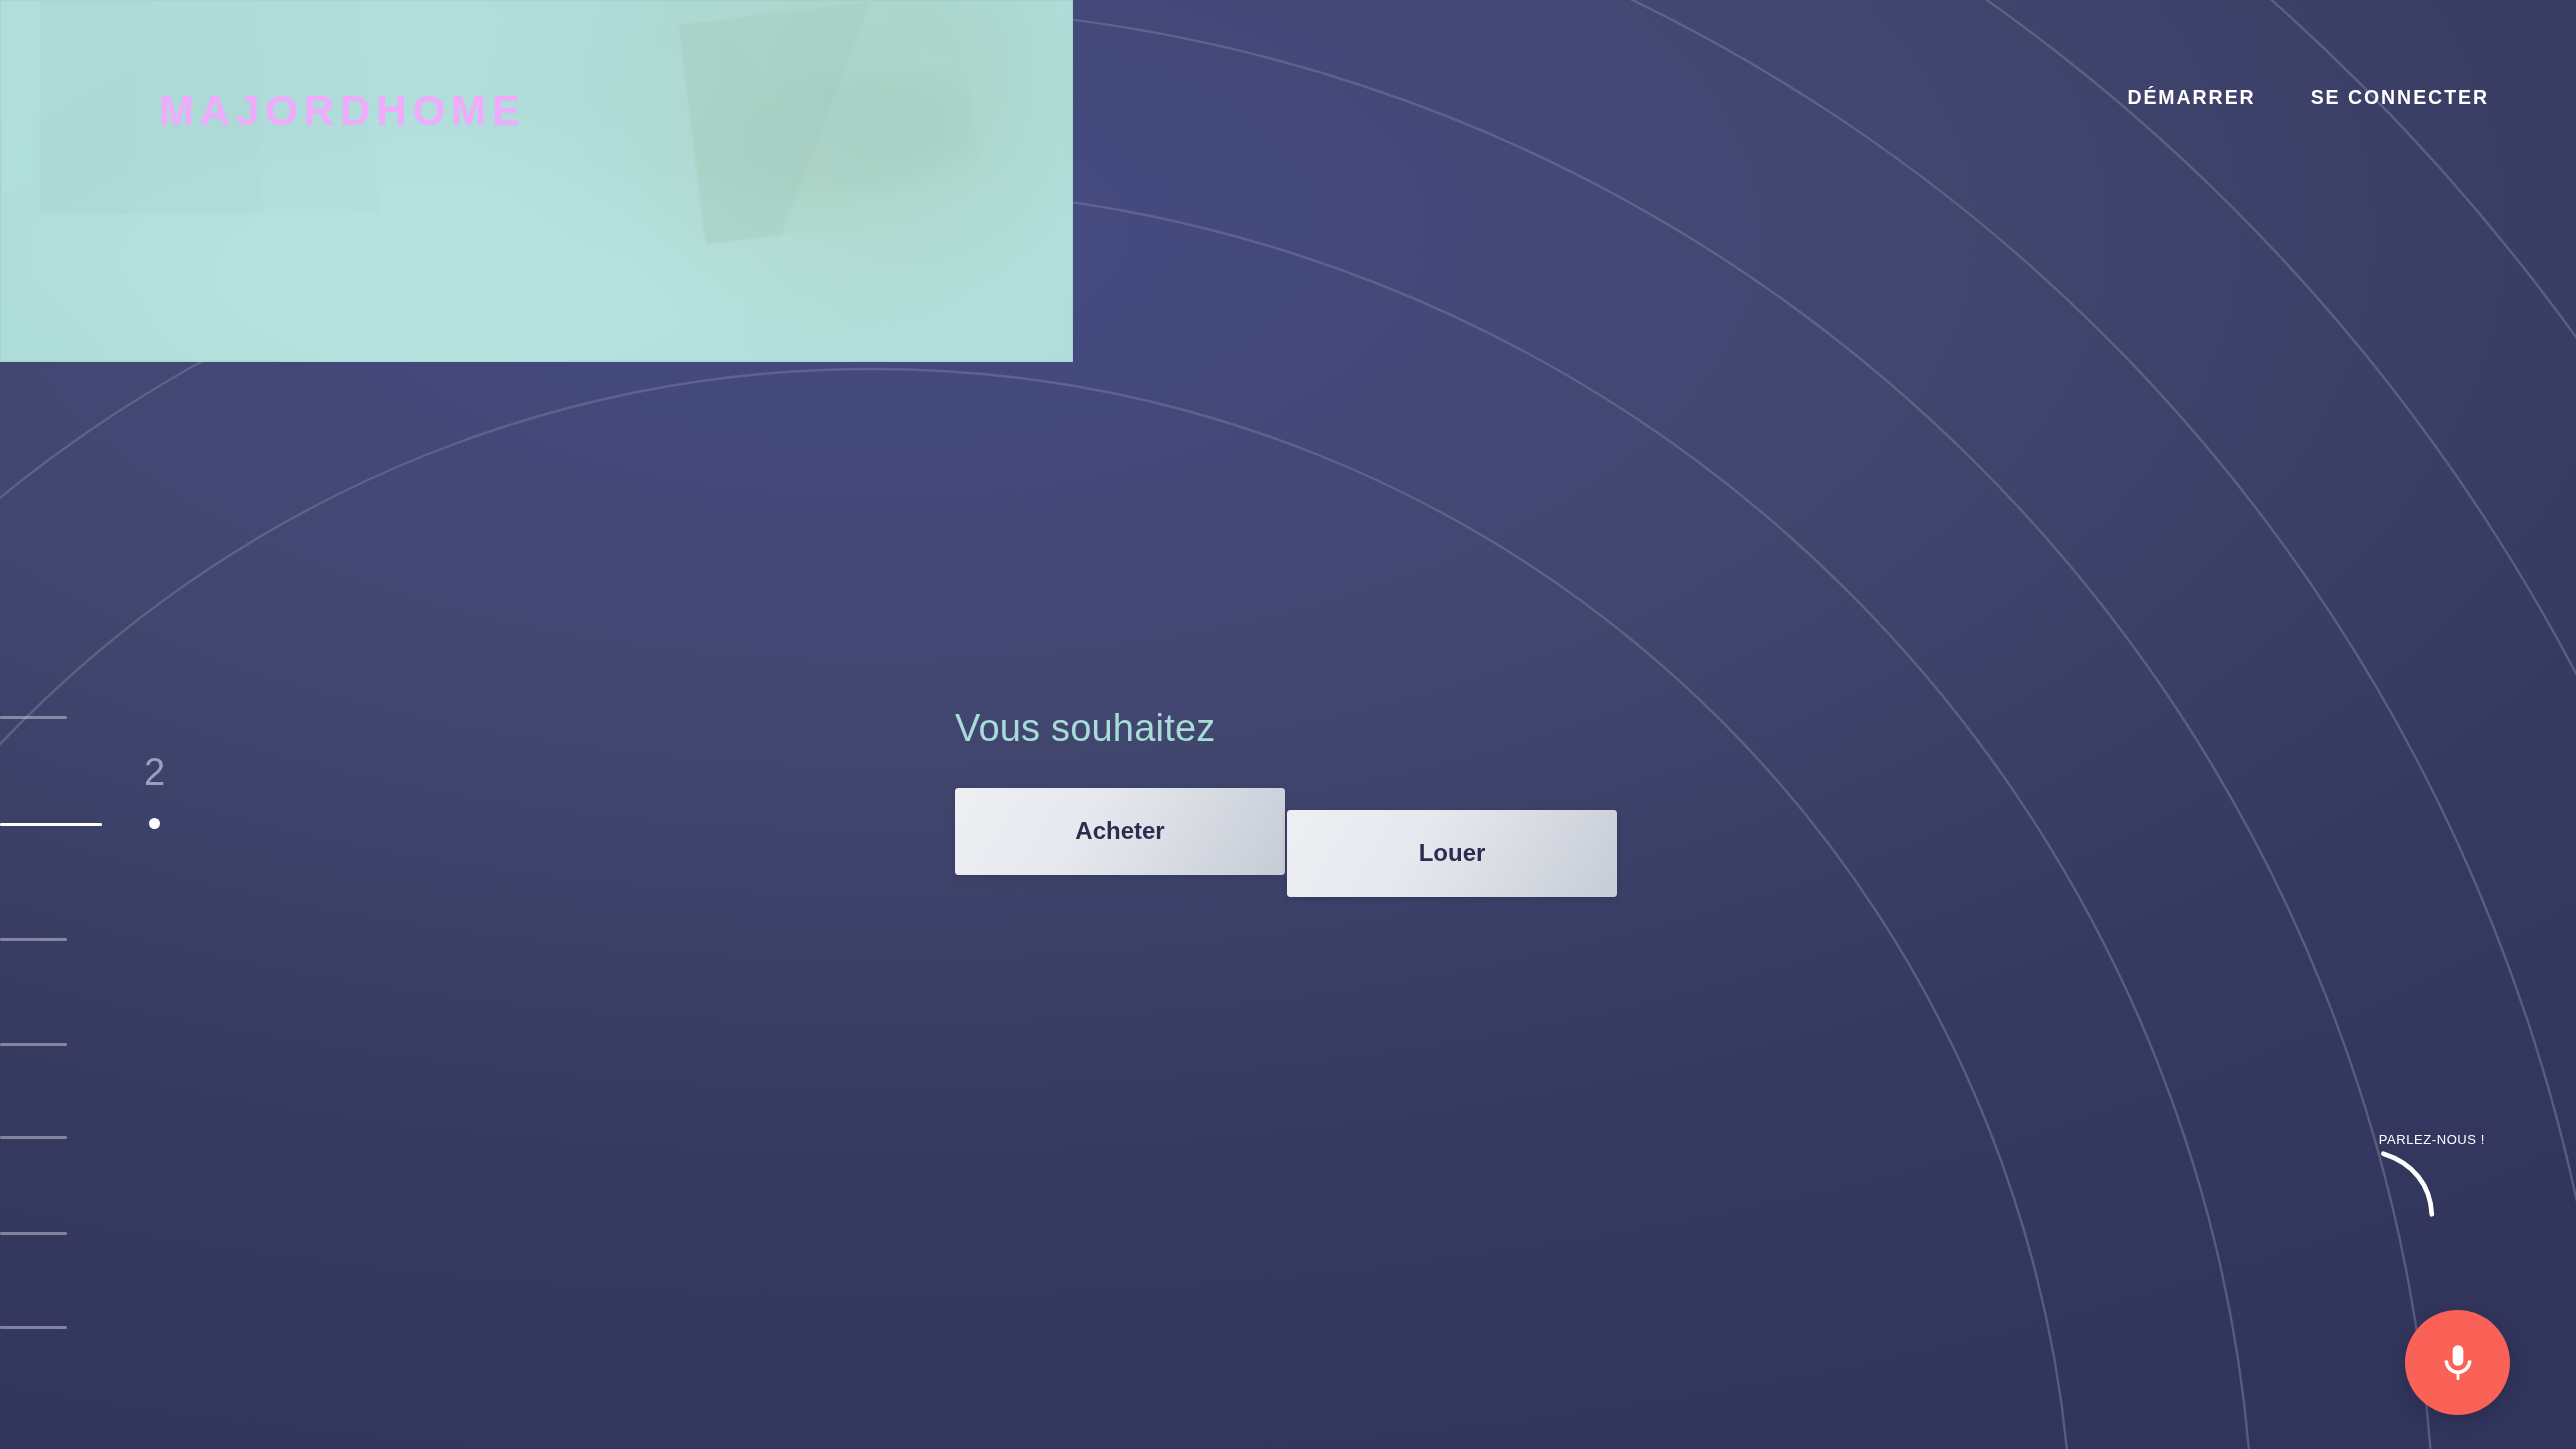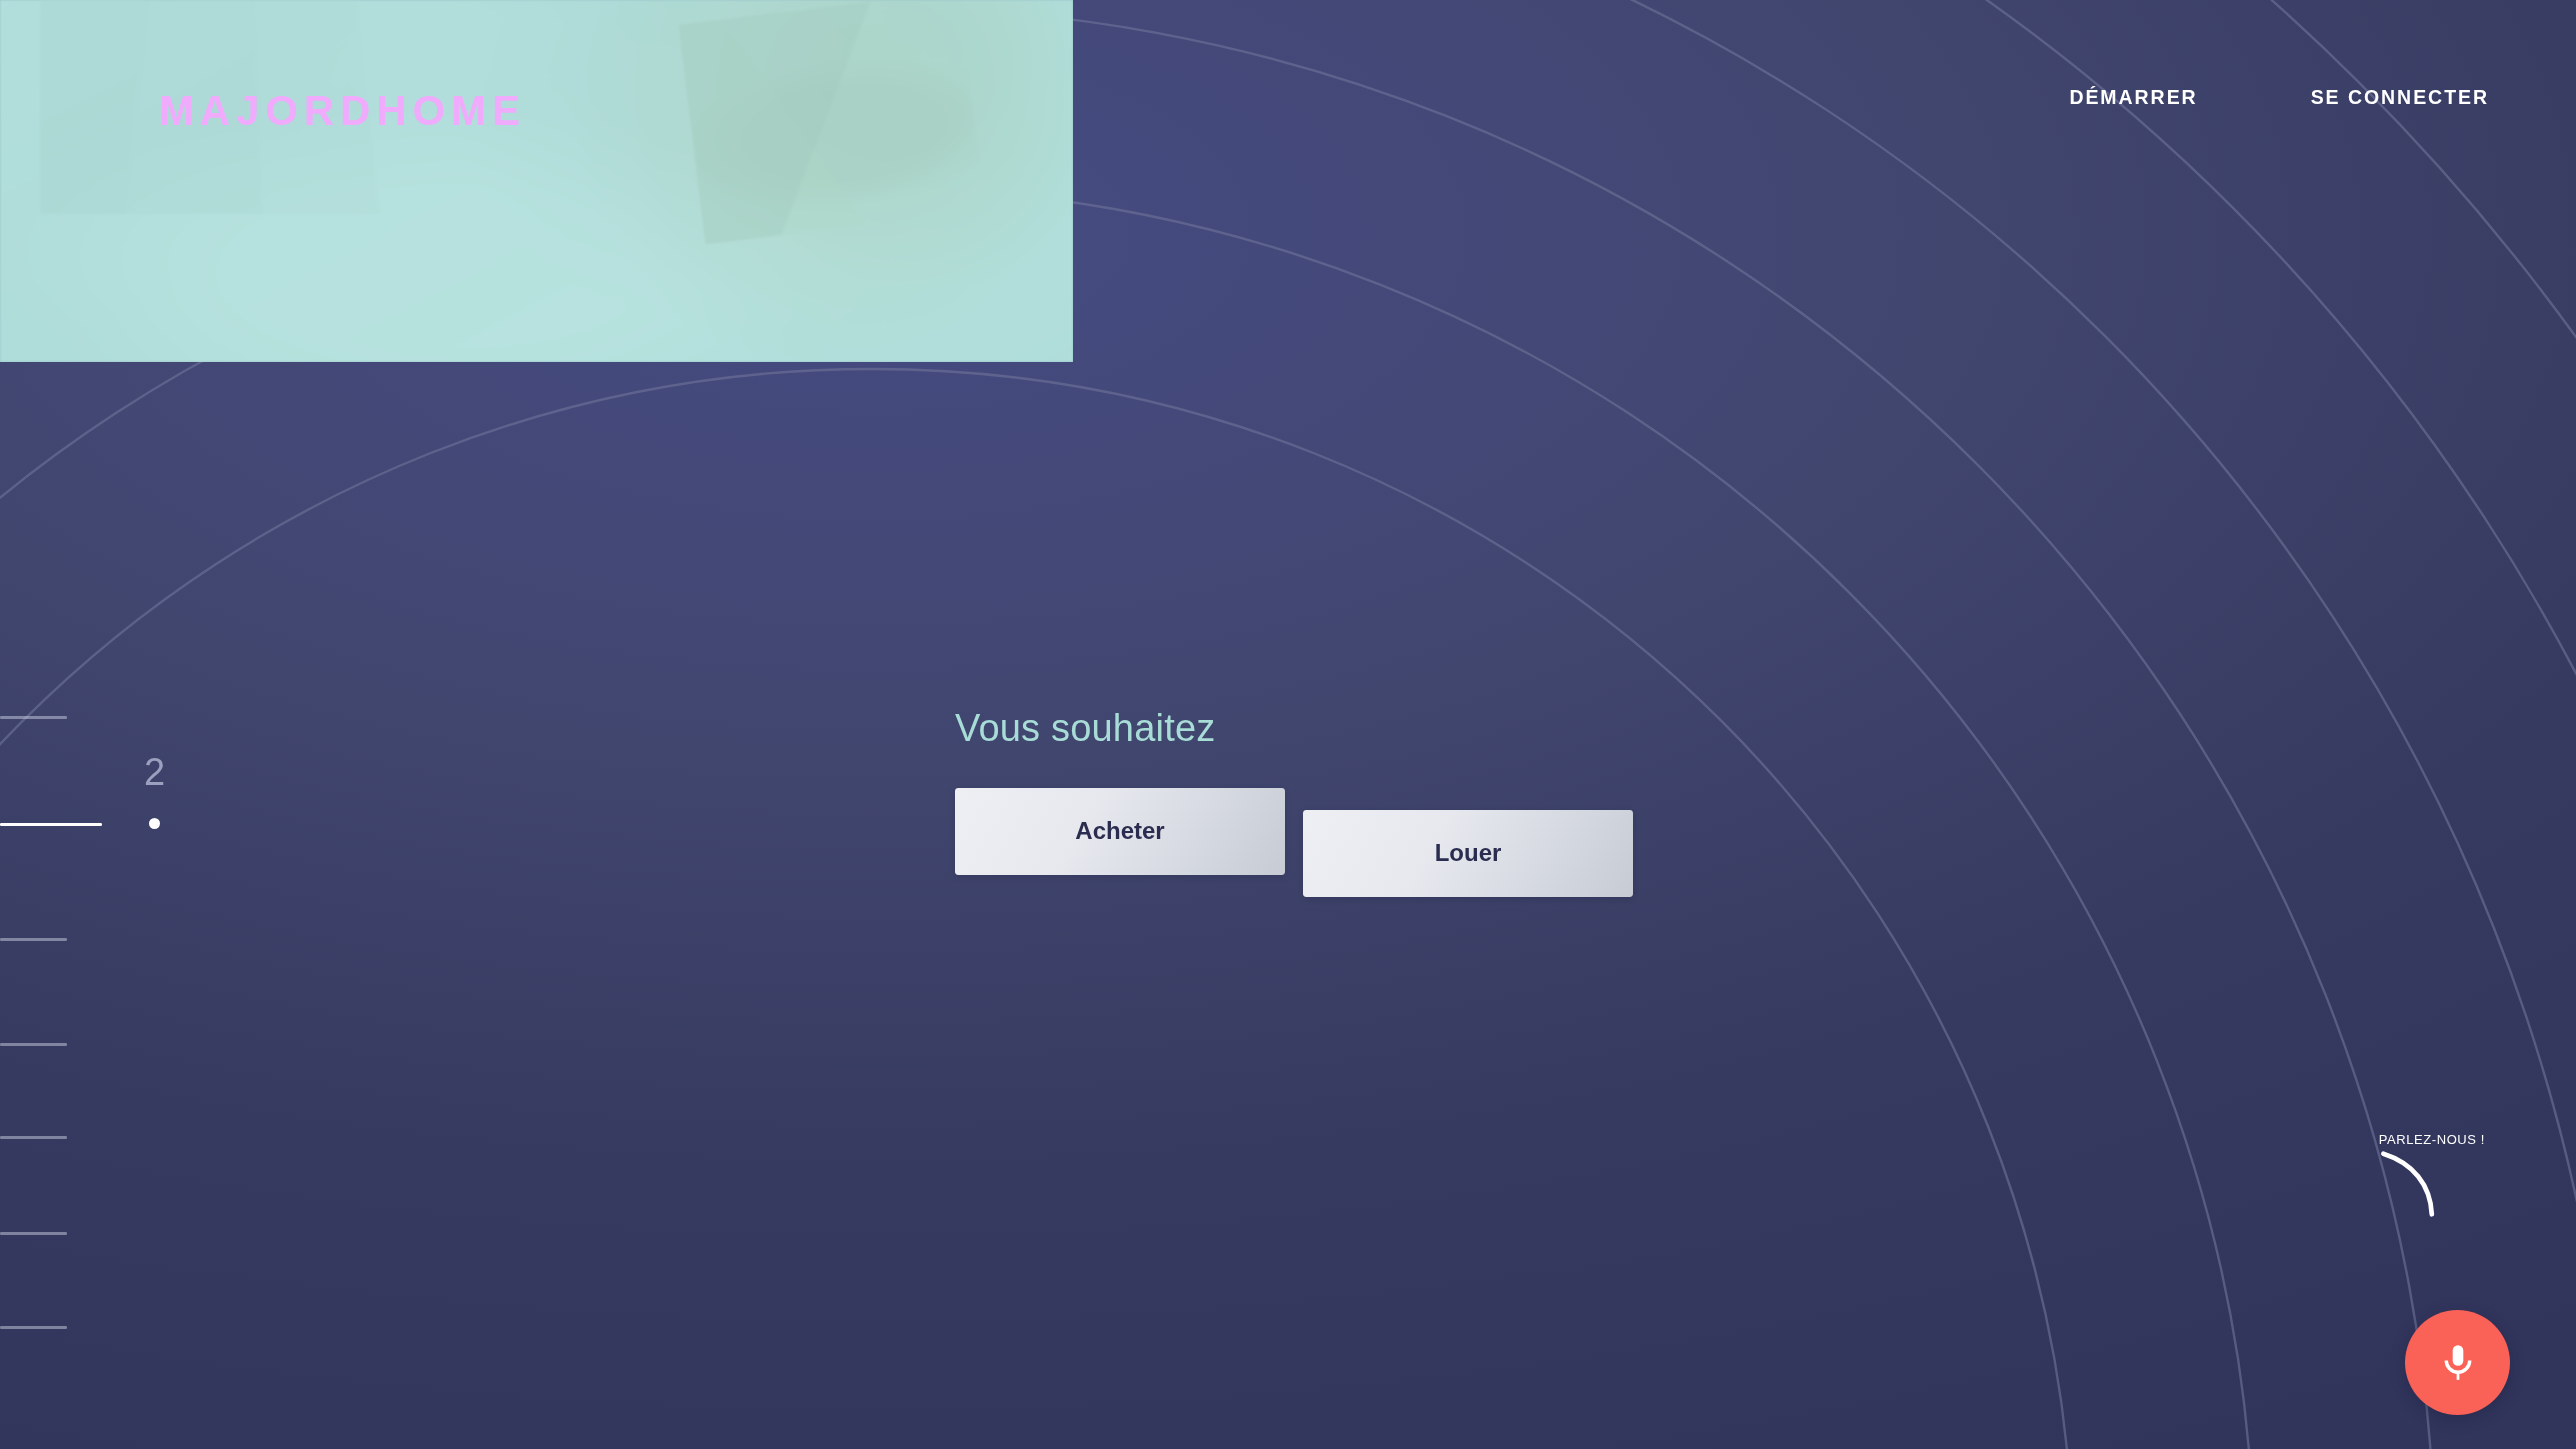--- a/index.html
+++ b/index.html
@@ -68,21 +68,21 @@
   #topbar {
     position:absolute; left:0; top:0; width:100%; height:201px;
     pointer-events:none;
   }
   #brand {
     position:absolute; left:159px; top:87px;
     font-size:42px; font-weight:700; letter-spacing:.14em;
     color:#f0abfc; white-space:nowrap;
     pointer-events:auto;
   }
-  #nav { position:absolute; right:87px; top:86px; display:flex; gap:113px; pointer-events:auto; }
+  #nav { position:absolute; right:87px; top:86px; display:flex; gap:55px; pointer-events:auto; }
   .nav-link {
     font-size:19.5px; font-weight:700; letter-spacing:.10em;
     color:#ffffff; white-space:nowrap; cursor:pointer;
   }
 
   
   #step-rail { position:absolute; left:0; top:0; height:1449px; width:282px; }
   .rail-tick {
     position:absolute; left:0; height:2.7px; background:rgba(232,235,248,.42);
     border-radius:1.3px;
@@ -96,21 +96,21 @@
     position:absolute; left:149px; top:818px;
     width:11.4px; height:11.4px; border-radius:50%; background:#ffffff;
   }
 
   
   #question-panel { position:absolute; left:955px; top:708px; width:738px; }
   #question-label {
     font-size:38px; font-weight:300; color:#a8dcd7; letter-spacing:.005em;
     line-height:1.1; white-space:nowrap;
   }
-  #answer-row { margin-top:38px; display:flex; gap:18px; }
+  #answer-row { margin-top:38px; display:flex; gap:2px; }
   .answer-btn {
     border:0; cursor:pointer;
     width:330px; height:87px; border-radius:3.4px;
     background:linear-gradient(120deg,#edeff3 0%,#e6e8ee 40%,#d2d6de 78%,#c7cbd4 100%);
     box-shadow:0 2px 6.7px rgba(20,22,45,.18);
     font-family:"Liberation Sans", sans-serif;
     font-size:24px; font-weight:700; color:#2a2d4f;
     display:flex; align-items:center; justify-content:center;
   }
   .answer-btn:nth-child(2){ width:330px;margin-top:22px; }

